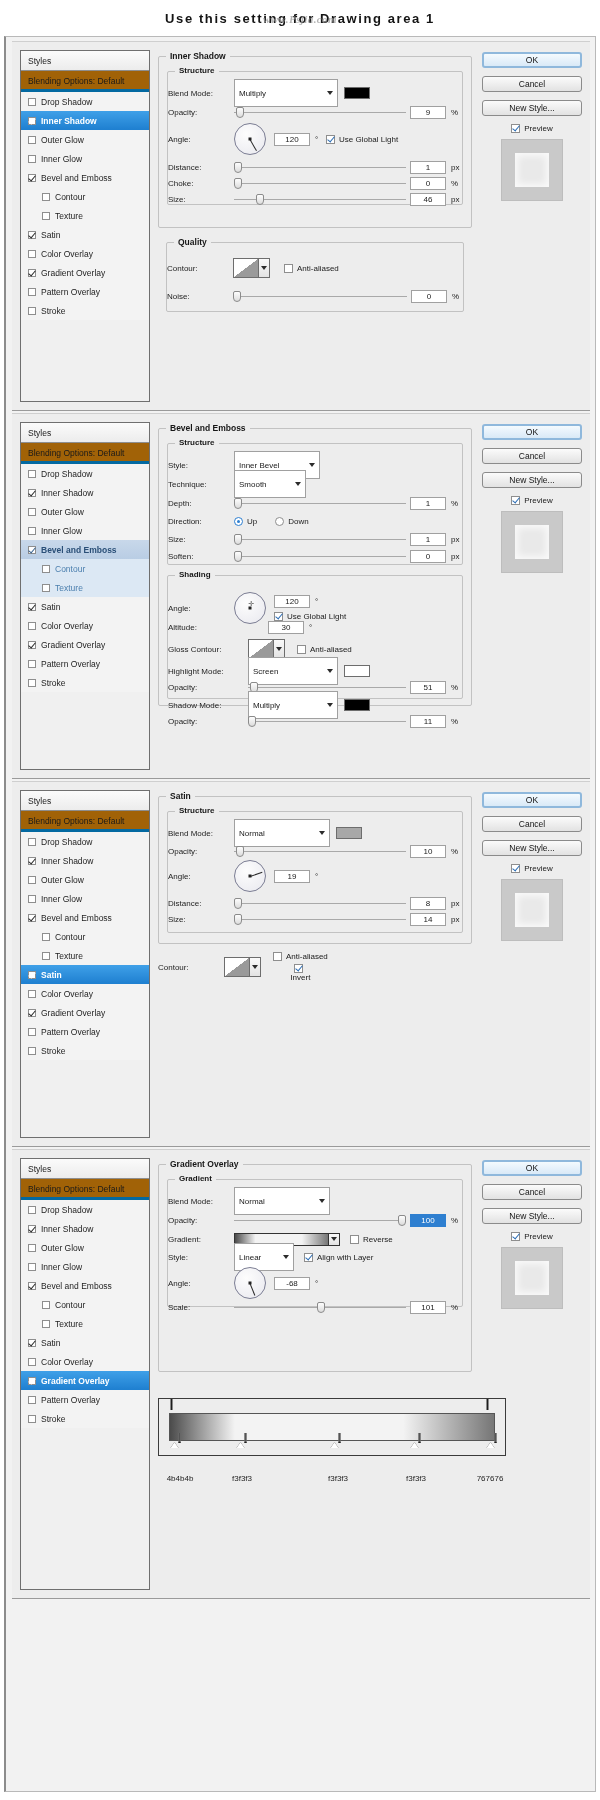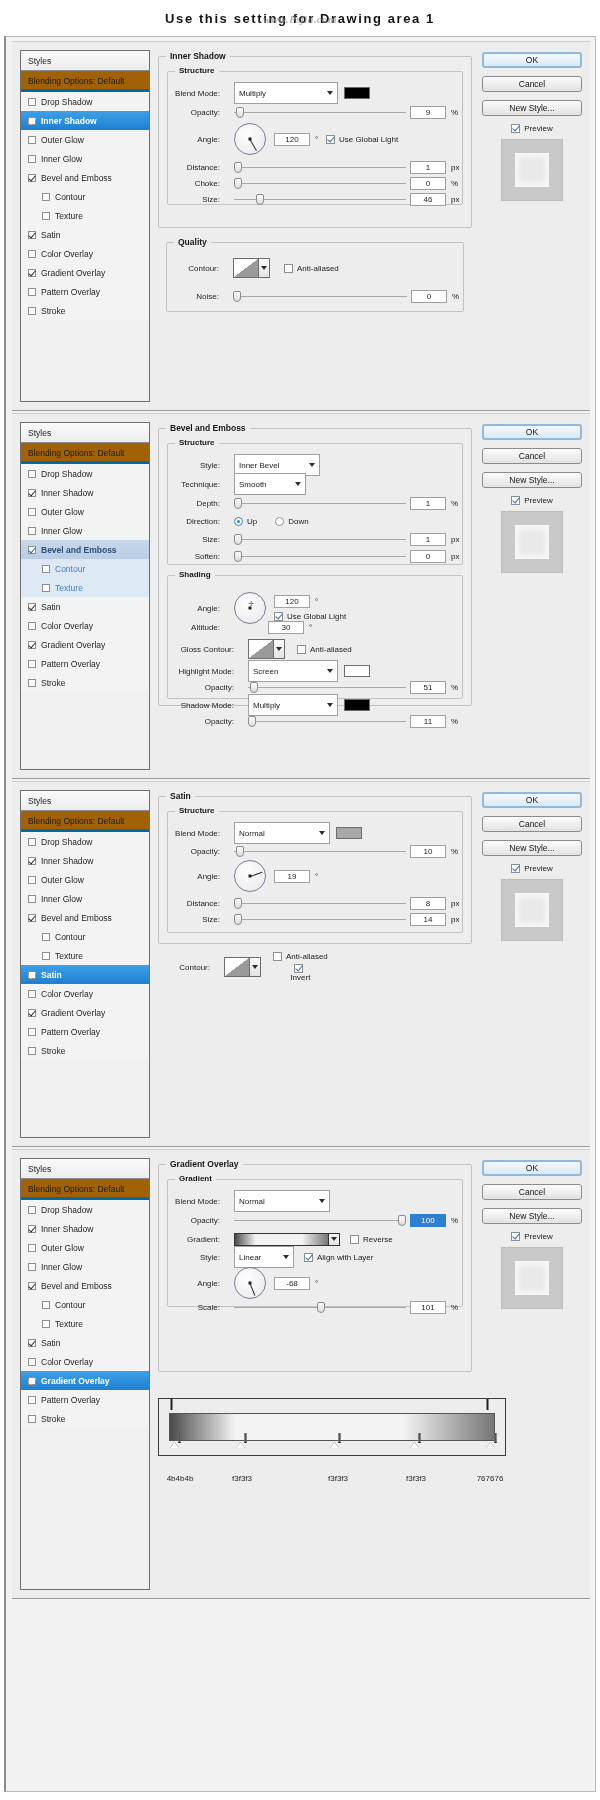--- a/index.html
+++ b/index.html
@@ -158,31 +158,30 @@
 
   .row{
     position:absolute;
     height:14px;
     display:flex;
     align-items:center;
     left:0; right:0;
   }
   .lbl{
     width:66px;
-    text-align:right;
-    padding-right:14px;
+    padding-right:5px;
     font-size:8px;
     color:#1d1d1d;
     flex:0 0 auto;
   }
   .lbl.w80{ width:80px; }
 
   
   .combo{
-    height:22px;
+    height:28px;
     background:#ffffff;
     border:1px solid #a0a0a0;
     display:flex;
     align-items:center;
     padding-left:4px;
     font-size:8px;
     position:relative;
   }
   .combo .caret{
     position:absolute;

